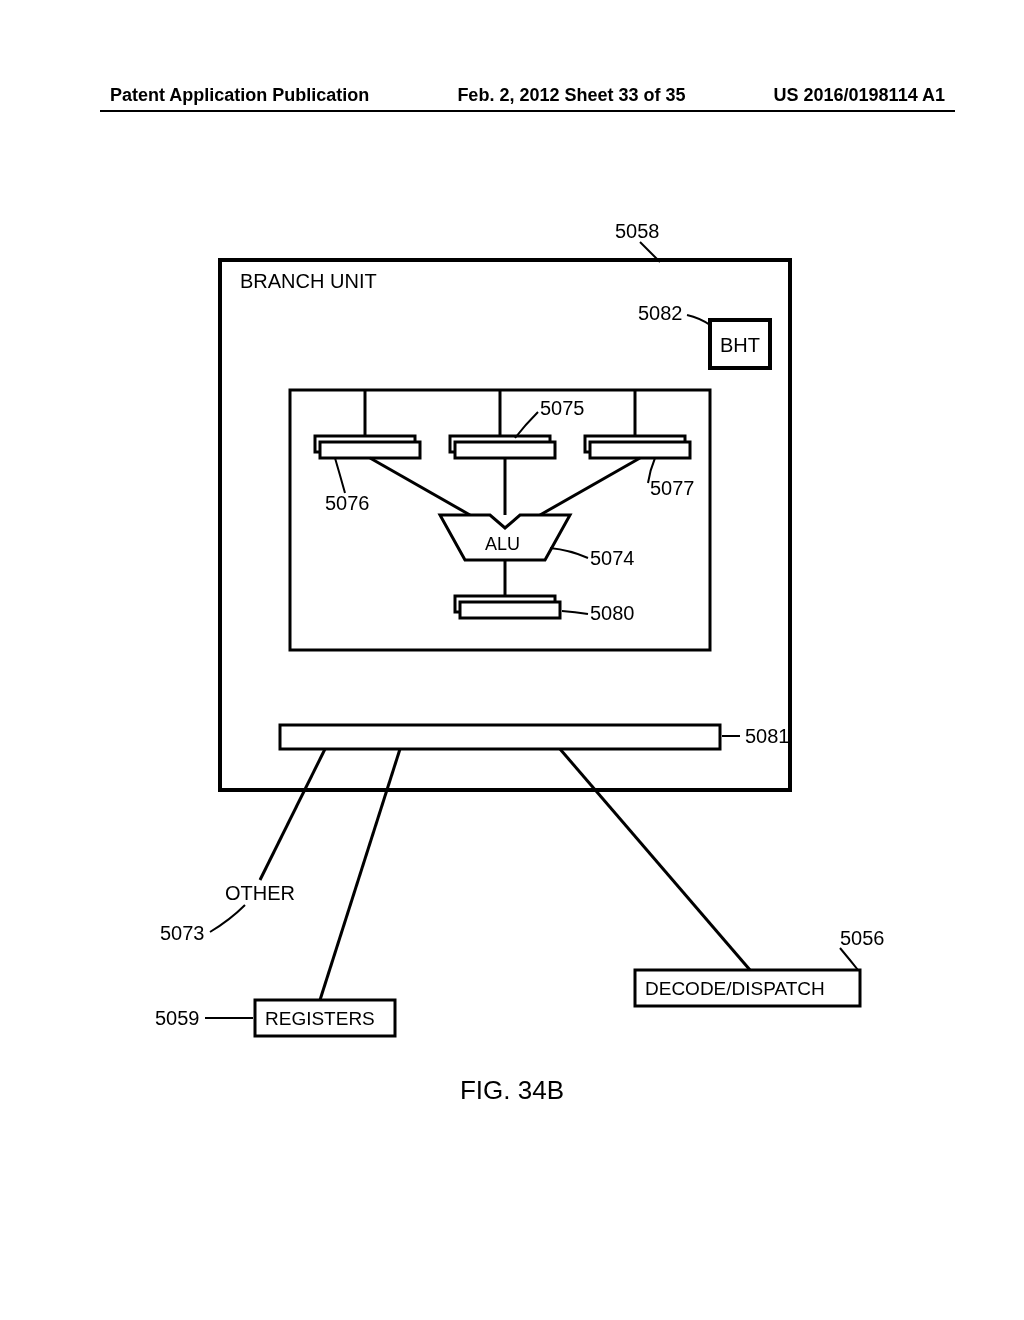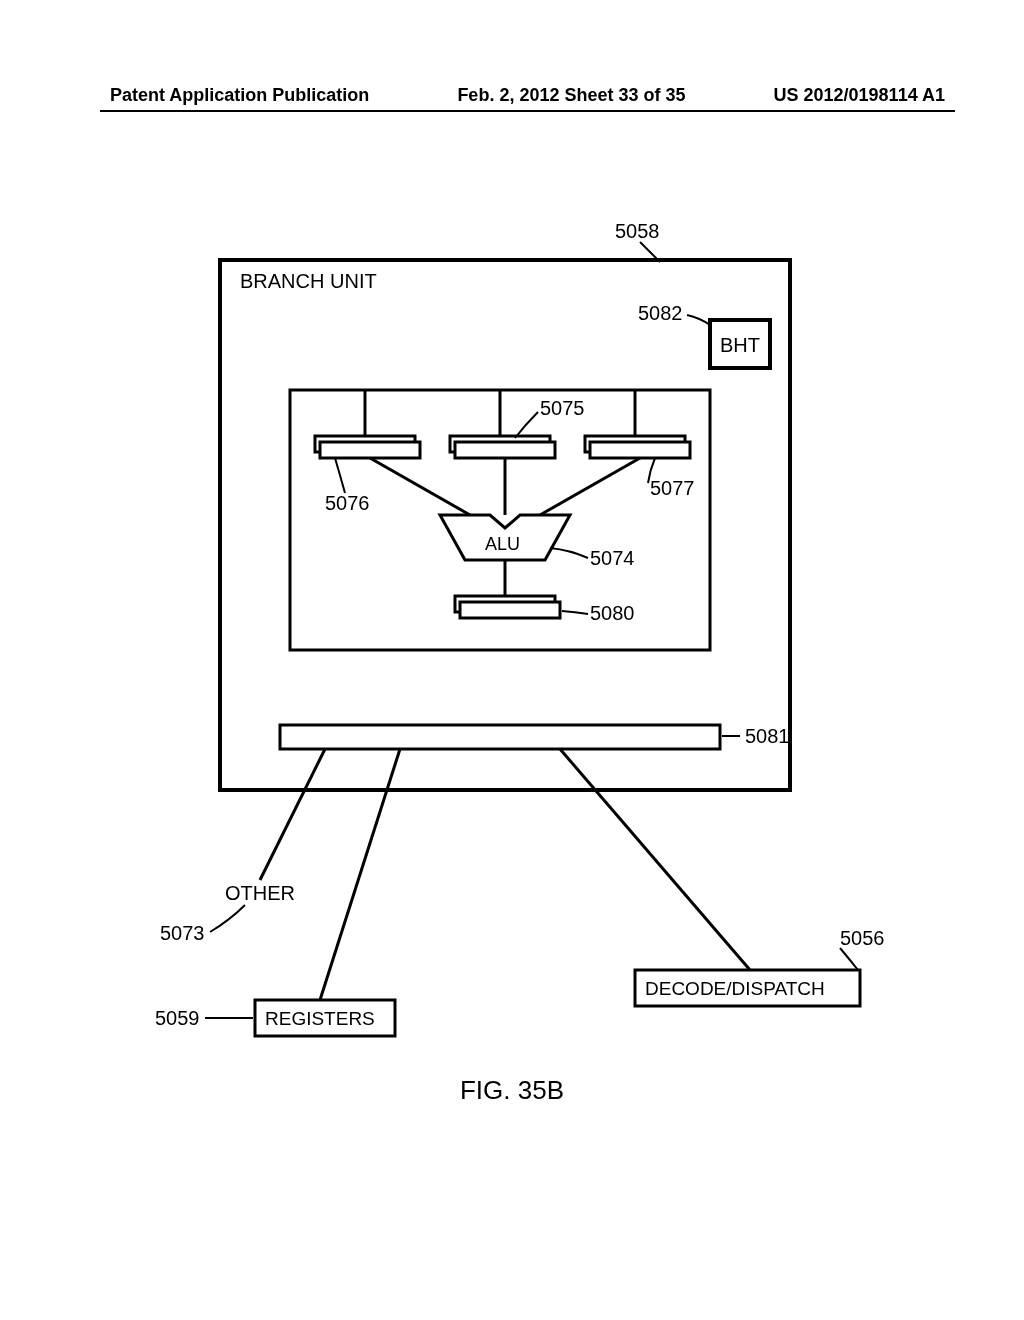--- a/index.html
+++ b/index.html
@@ -53,21 +53,21 @@
   }
 </style>
 </head>
 <body>
 
 <div class="page">
 
   <div class="header">
     <span>Patent Application Publication</span>
     <span>Feb. 2, 2012  Sheet 33 of 35</span>
-    <span>US 2012/0198114 A1</span>
+    <span>US 2016/0198114 A1</span>
   </div>
   <div class="hr"></div>
 
   <svg class="diagram" viewBox="0 0 760 870">
 
     <rect x="80" y="60" width="570" height="530" fill="none" stroke="#000" stroke-width="4"></rect>
     <text x="100" y="88" font-size="20" class="svg-text">BRANCH UNIT</text>
 
     <text x="475" y="38" font-size="20" class="svg-text">5058</text>
     <path d="M500 42 Q 510 52 520 62" fill="none" stroke="#000" stroke-width="2"></path>
@@ -137,15 +137,15 @@
     <text x="15" y="825" font-size="20" class="svg-text">5059</text>
     <path d="M65 818 Q 90 818 113 818" fill="none" stroke="#000" stroke-width="2"></path>
 
     <rect x="495" y="770" width="225" height="36" fill="none" stroke="#000" stroke-width="3"></rect>
     <text x="505" y="795" font-size="19" class="svg-text">DECODE/DISPATCH</text>
     <text x="700" y="745" font-size="20" class="svg-text">5056</text>
     <path d="M700 748 Q 710 760 718 770" fill="none" stroke="#000" stroke-width="2"></path>
 
   </svg>
 
-  <div class="fig-label">FIG. 35B</div>
+  <div class="fig-label">FIG. 34B</div>
 
 </div>
 
 </body></html>

